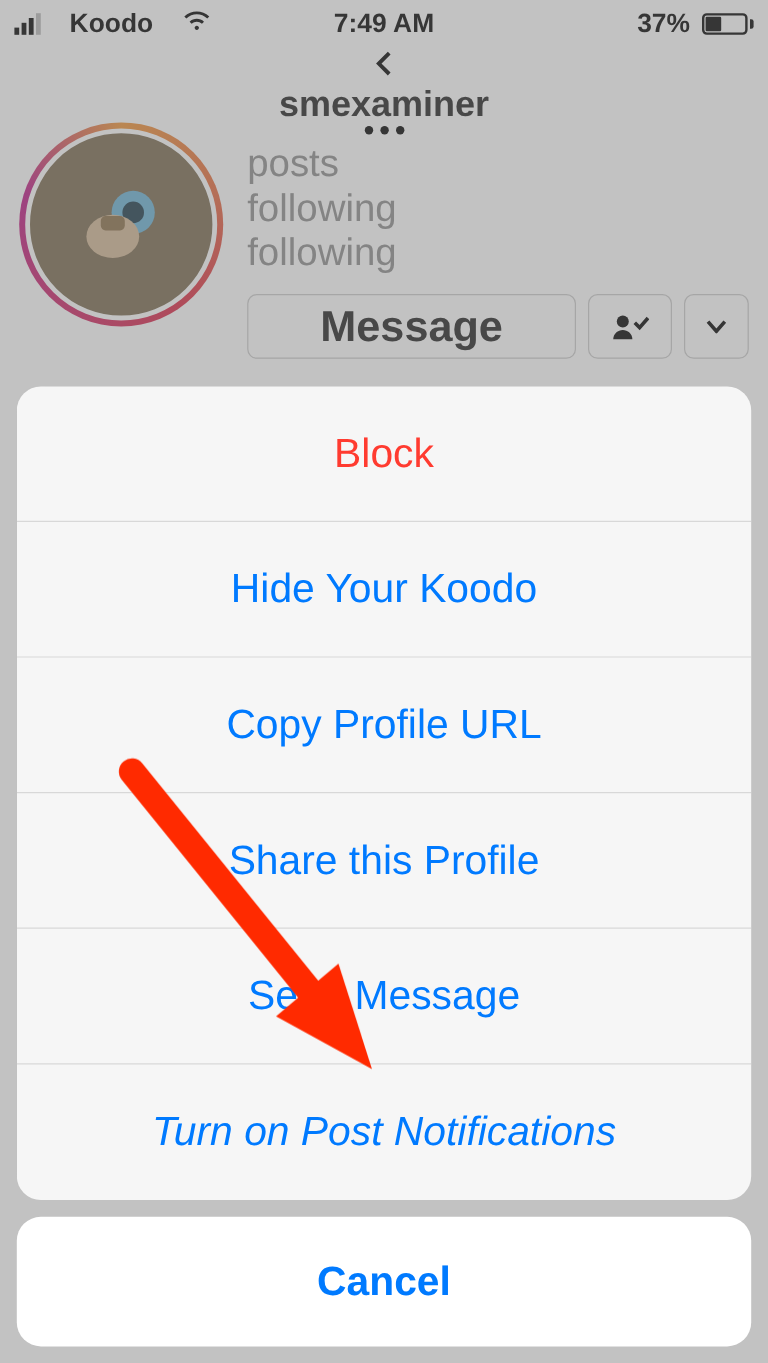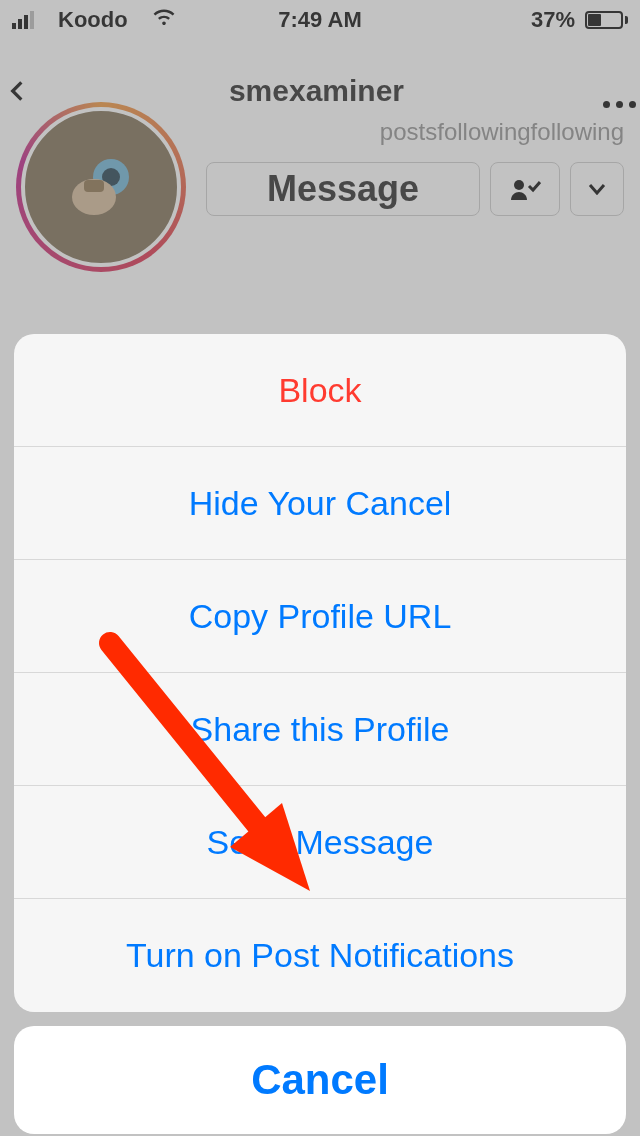--- a/index.html
+++ b/index.html
@@ -16,48 +16,48 @@
     .signal-bars span:nth-child(2){height:10px}
     .signal-bars span:nth-child(3){height:14px}
     .signal-bars span:nth-child(4){height:18px;background:#bbb}
     .wifi-icon svg { width: 24px; height: 24px; }
     .battery { display: inline-flex; align-items: center; }
     .battery-body { width: 38px; height: 18px; border: 2px solid #000; border-radius: 4px; position: relative; }
     .battery-fill { position: absolute; left: 1px; top: 1px; bottom: 1px; width: 37%; background: #000; border-radius: 1px; }
     .battery-tip { width: 3px; height: 8px; background: #000; margin-left: 2px; border-radius: 0 2px 2px 0; }
 
     
-    .nav-header { height: 68px; display: flex; align-items: flex-end; justify-content: space-between; padding: 0 4px; }
+    .nav-header { height: 68px; display: flex; align-items: center; justify-content: space-between; padding: 0 4px; flex-direction: column; }
     .nav-title { font-size: 30px; font-weight: 700; color: #222; }
     .back-chevron svg { width: 26px; height: 26px; stroke: #000; stroke-width: 3; fill: none; }
     .more-dots { display: flex; gap: 6px; }
     .more-dots span { width: 7px; height: 7px; border-radius: 50%; background: #000; }
 
     
     .profile-area { padding: 0 16px; display: flex; gap: 20px; }
     .avatar-ring { width: 170px; height: 170px; border-radius: 50%; background: conic-gradient(#f09433, #e6683c, #dc2743, #cc2366, #bc1888, #f09433); padding: 5px; position: relative; top: -6px; }
     .avatar-inner { width: 100%; height: 100%; border-radius: 50%; background: #7a6a4f; border: 4px solid #fff; display: flex; align-items: center; justify-content: center; }
     .stats { flex: 1; padding-top: 10px; }
-    .stats-row { display: flex; justify-content: flex-end; color: #8e8e8e; font-size: 24px; }
+    .stats-row { display: flex; justify-content: center; color: #8e8e8e; font-size: 32px; flex-direction: column; }
     .action-row { display: flex; gap: 10px; margin-top: 16px; }
     .msg-btn { flex: 1; border: 1.5px solid #ccc; border-radius: 8px; height: 54px; display: flex; align-items: center; justify-content: center; font-size: 36px; font-weight: 600; color: #222; }
     .icon-btn { width: 70px; border: 1.5px solid #ccc; border-radius: 8px; height: 54px; display: flex; align-items: center; justify-content: center; }
     .caret-btn { width: 54px; border: 1.5px solid #ccc; border-radius: 8px; height: 54px; display: flex; align-items: center; justify-content: center; }
 
     
     .overlay { position: absolute; inset: 0; background: rgba(120,120,120,0.45); }
 
     
-    .sheet-container { position: absolute; left: 14px; right: 14px; bottom: 2px; }
+    .sheet-container { position: absolute; left: 14px; right: 14px; bottom: 14px; }
     .sheet-group { background: rgba(248,248,248,0.97); border-radius: 20px; overflow: hidden; backdrop-filter: blur(10px); }
     .sheet-item { height: 113px; display: flex; align-items: center; justify-content: center; font-size: 34px; border-bottom: 1px solid rgba(0,0,0,0.12); cursor: pointer; }
-    .sheet-item:last-child { border-bottom: none; }
+    .sheet-item:last-child { border-bottom: none; font-style: italic; }
     .sheet-item.destructive { color: #ff3b30; }
     .sheet-item.normal { color: #007aff; }
-    .cancel-sheet { background: #fff; border-radius: 20px; margin-top: 14px; height: 108px; display: flex; align-items: center; justify-content: center; font-size: 42px; font-weight: 600; color: #007aff; cursor: pointer; }
+    .cancel-sheet { background: #fff; border-radius: 20px; margin-top: 14px; height: 108px; display: flex; align-items: center; justify-content: center; font-size: 34px; font-weight: 600; color: #007aff; cursor: pointer; }
 
     
     .arrow-annotation { position: absolute; left: 90px; top: 623px; pointer-events: none; }
     .arrow-annotation svg { width: 260px; height: 300px; }
   </style>
 </head>
 <body>
 
 <div class="status-bar">
   <div class="status-left">
@@ -133,21 +133,21 @@
       </div>
     </div>
   </div>
 </div>
 
 <div class="overlay"></div>
 
 <div class="sheet-container">
   <div class="sheet-group">
     <div class="sheet-item destructive">Block</div>
-    <div class="sheet-item normal">Hide Your Cancel</div>
+    <div class="sheet-item normal">Hide Your Koodo</div>
     <div class="sheet-item normal">Copy Profile URL</div>
     <div class="sheet-item normal">Share this Profile</div>
     <div class="sheet-item normal">Send Message</div>
     <div class="sheet-item normal">Turn on Post Notifications</div>
   </div>
   <div class="cancel-sheet">Cancel</div>
 </div>
 
 <div class="arrow-annotation">
   <svg viewBox="0 0 260 300">

